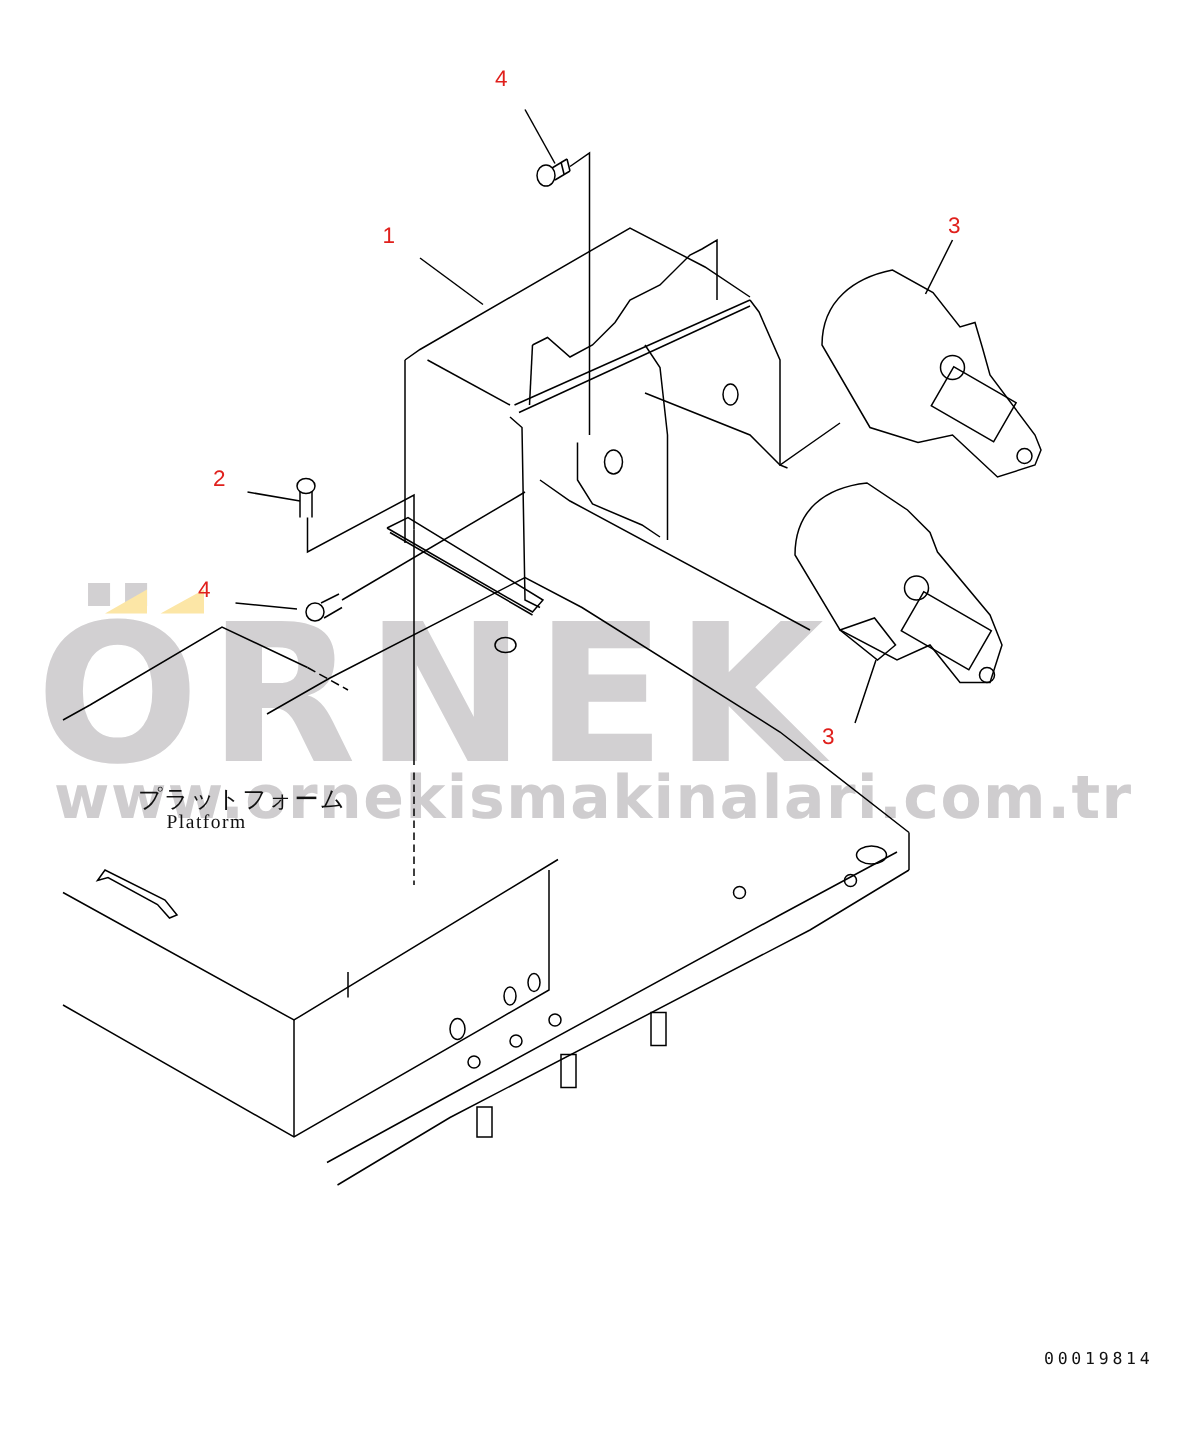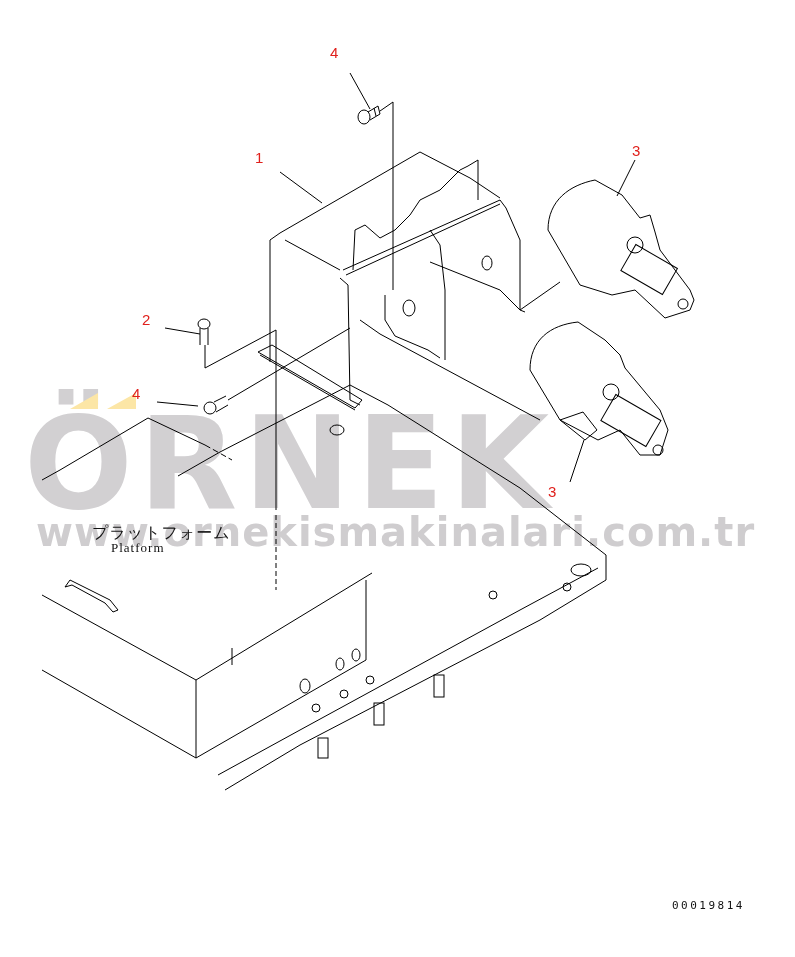--- a/index.html
+++ b/index.html
@@ -11,21 +11,21 @@
             line-height: 1; white-space: nowrap; }
   .wm-url { position: absolute; left: 36px; top: 512px; font-family: "DejaVu Sans", sans-serif;
             font-weight: bold; font-size: 40px; letter-spacing: 1px; color: #cfcdcf;
             line-height: 1; white-space: nowrap; }
   .callout { position: absolute; color: #e0201c; font-family: "Liberation Sans", sans-serif;
              font-size: 15px; line-height: 1; }
   .label-jp { position: absolute; left: 92px; top: 523px; font-family: "DejaVu Sans Mono", monospace;
               font-size: 16px; color: #111; letter-spacing: 1px; white-space: nowrap; }
   .label-en { position: absolute; left: 111px; top: 540px; font-family: Liberation Serif, serif;
               font-size: 13px; color: #111; letter-spacing: 1px; white-space: nowrap; }
-  .drawing-no { position: absolute; left: 672px; top: 899px; font-family: "DejaVu Sans Mono", monospace;
+  .drawing-no { position: absolute; left: 696px; top: 899px; font-family: "DejaVu Sans Mono", monospace;
                 font-size: 11px; color: #111; letter-spacing: 2.5px; white-space: nowrap; }
   svg { position: absolute; left: 0; top: 0; }
 </style>
 </head>
 <body>
 
 <div class="canvas">
 
   <div class="wm-big">ÖRNEK</div>
   <div class="wm-url">www.ornekismakinalari.com.tr</div>

